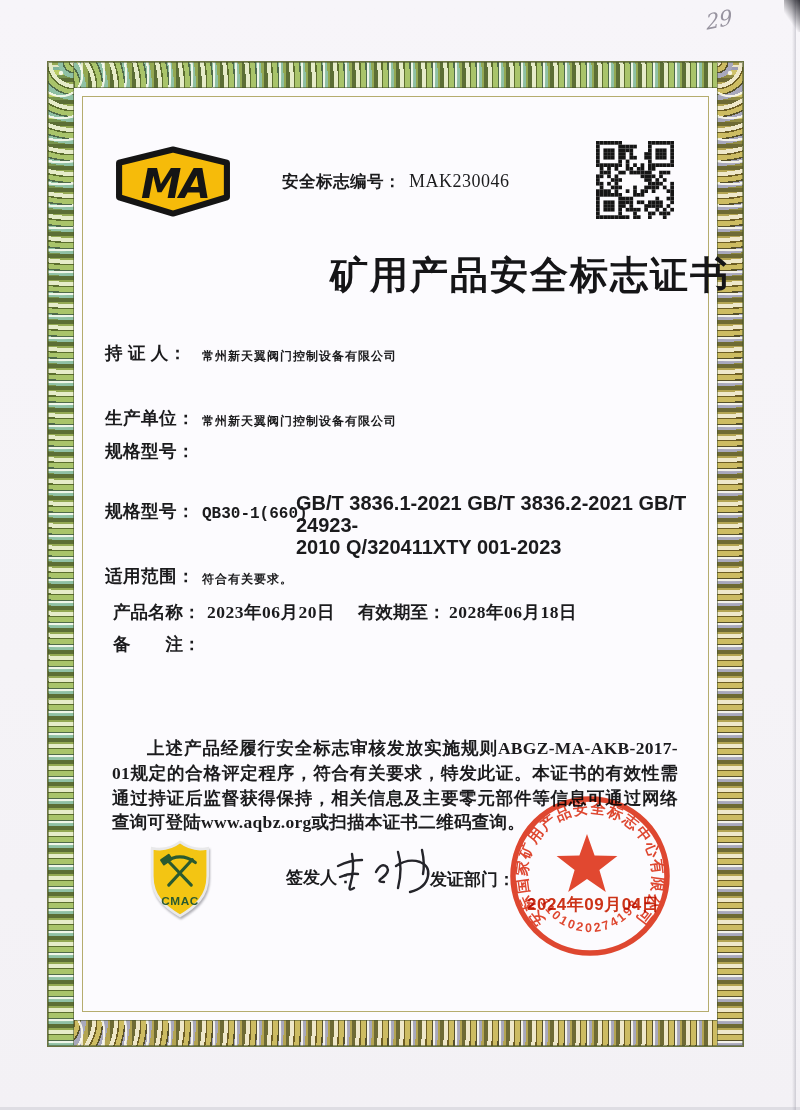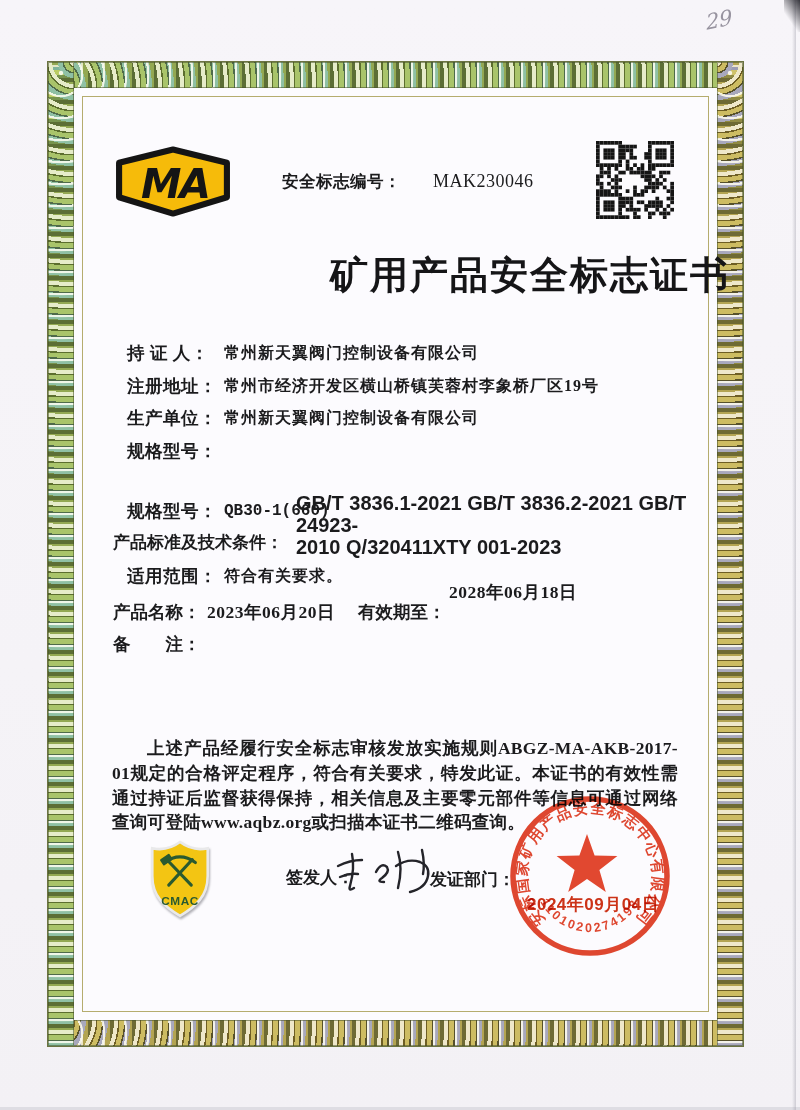--- a/index.html
+++ b/index.html
@@ -26,33 +26,33 @@
       repeating-linear-gradient(0deg, #76934d 0 3px, #bacc63 3px 8px, #7fb39b 8px 11px, #e2e6c4 11px 13px, #93a852 13px 18px, #5c6e35 18px 22px);}
   .band.right{right:0;background:
       repeating-radial-gradient(circle at 13px 11px, rgba(252,250,238,.9) 0 1.8px, rgba(252,250,238,0) 2.6px 22px),
       repeating-radial-gradient(circle at 0px 0px, #efe8ca 0 4px, #6e5e24 4px 5.5px, #cdbc62 5.5px 10px, #56502a 10px 11.5px, #a8a8bc 11.5px 16px, rgba(0,0,0,0) 16px 22px),
       repeating-linear-gradient(0deg, #8f8a43 0 3px, #cfc26a 3px 8px, #9c9cb4 8px 11px, #ece5c8 11px 13px, #b3a452 13px 18px, #6e6a34 18px 22px);}
   .inner-paper{position:absolute;inset:26px;background:#fcfbfe;}
   .hairline{position:absolute;inset:34px;border:1px solid #b5ac6e;pointer-events:none;}
 
   
   .ma-logo{position:absolute;left:114px;top:144px;width:118px;height:74px;}
-  .certno{position:absolute;left:282px;top:171px;display:flex;gap:14px;align-items:baseline;}
+  .certno{position:absolute;left:282px;top:171px;display:flex;gap:8px;align-items:baseline;}
   .certno .lab{font-size:16.5px;font-weight:bold;letter-spacing:.5px;}
-  .certno .val{font-size:18px;font-family:"Liberation Serif",serif;letter-spacing:.5px;margin-left:18px;}
+  .certno .val{font-size:18px;font-family:"Liberation Serif",serif;letter-spacing:.5px;}
   .qr{position:absolute;left:596px;top:141px;width:78px;height:78px;}
 
   .title{position:absolute;left:90px;top:250px;width:640px;text-align:right;
          font-family:"Liberation Sans",sans-serif;font-weight:bold;font-size:38px;
          letter-spacing:2px;color:#151517;}
 
   
-  .row{position:absolute;left:127px;display:flex;align-items:center;}
+  .row{position:absolute;left:105px;display:flex;align-items:flex-end;}
   .row .lab{flex:0 0 97px;font-size:17.5px;font-weight:bold;letter-spacing:.5px;white-space:nowrap;}
-  .row .val{font-size:16px;font-weight:bold;letter-spacing:1px;white-space:nowrap;}
+  .row .val{font-size:12px;font-weight:bold;letter-spacing:1px;white-space:nowrap;}
   .row .val.model{font-family:Liberation Mono, monospace;font-size:16px;letter-spacing:0;}
   .std-label{position:absolute;left:113px;top:531px;font-size:17px;font-weight:bold;white-space:nowrap;}
   .std-value{position:absolute;left:296px;top:492px;width:430px;font-family:Liberation Sans, sans-serif;
              font-size:20px;font-weight:bold;line-height:22px;white-space:pre-line;}
   .lab2{position:absolute;font-size:17.5px;font-weight:bold;white-space:nowrap;}
   .val2{position:absolute;font-size:17.5px;font-weight:bold;letter-spacing:.5px;white-space:nowrap;text-align:center;}
 
   
   .statement{position:absolute;left:112px;top:736px;width:566px;font-size:17.5px;font-weight:bold;
              line-height:24.8px;text-indent:2em;text-align:justify;letter-spacing:.3px;}
@@ -338,47 +338,42 @@
       <rect x="56" y="80" width="4" height="4"></rect>
       <rect x="72" y="80" width="4" height="4"></rect>
     </svg>
 
   <div class="title">矿用产品安全标志证书</div>
 
   <div class="row" style="top:341px">
     <span class="lab">持 证 人：</span>
     <span class="val">常州新天翼阀门控制设备有限公司</span>
   </div>
-  <div class="row" style="top:374px">
-    <span class="lab">注册地址：</span>
-    <span class="val">常州市经济开发区横山桥镇芙蓉村李象桥厂区19号</span>
-  </div>
   <div class="row" style="top:406px">
     <span class="lab">生产单位：</span>
     <span class="val">常州新天翼阀门控制设备有限公司</span>
   </div>
   <div class="row" style="top:439px">
     <span class="lab">规格型号：</span>
   </div>
   <div class="row" style="top:499px">
     <span class="lab">规格型号：</span>
     <span class="val model">QB30-1(660)</span>
   </div>
-  <div class="std-label">产品标准及技术条件：</div>
   <div class="std-value">GB/T 3836.1-2021 GB/T 3836.2-2021 GB/T 24923-
 2010 Q/320411XTY 001-2023</div>
   <div class="row" style="top:564px">
     <span class="lab">适用范围：</span>
     <span class="val">符合有关要求。</span>
   </div>
 
   <span class="lab2" style="left:113px;top:600px">产品名称：</span>
   <span class="val2" style="left:207px;top:600px">2023年06月20日</span>
   <span class="lab2" style="left:358px;top:600px">有效期至：</span>
-  <span class="val2" style="left:449px;top:580px">2028年06月18日</span>
+  <span class="val2" style="left:449px;top:600px">2028年06月18日</span>
 
   <span class="lab2" style="left:113px;top:632px">备　　注：</span>
 
   <div class="statement">上述产品经履行安全标志审核发放实施规则ABGZ-MA-AKB-2017-01规定的合格评定程序，符合有关要求，特发此证。本证书的有效性需通过持证后监督获得保持，相关信息及主要零元部件等信息可通过网络查询可登陆www.aqbz.org或扫描本证书二维码查询。</div>
 
   <svg class="cmac" viewBox="0 0 64 78">
     <path d="M32,3 C40,9 50,11 59,9 L59,36 C59,56 47,66 32,75 C17,66 5,56 5,36 L5,9 C14,11 24,9 32,3 Z" fill="#f3c513" stroke="#e9e9ea" stroke-width="2.5"></path>
     <g stroke="#2a5a30" stroke-width="3" fill="none" stroke-linecap="round">
       <path d="M17,23 Q32,12 47,23"></path>
       <path d="M44,20 L21,45"></path>

